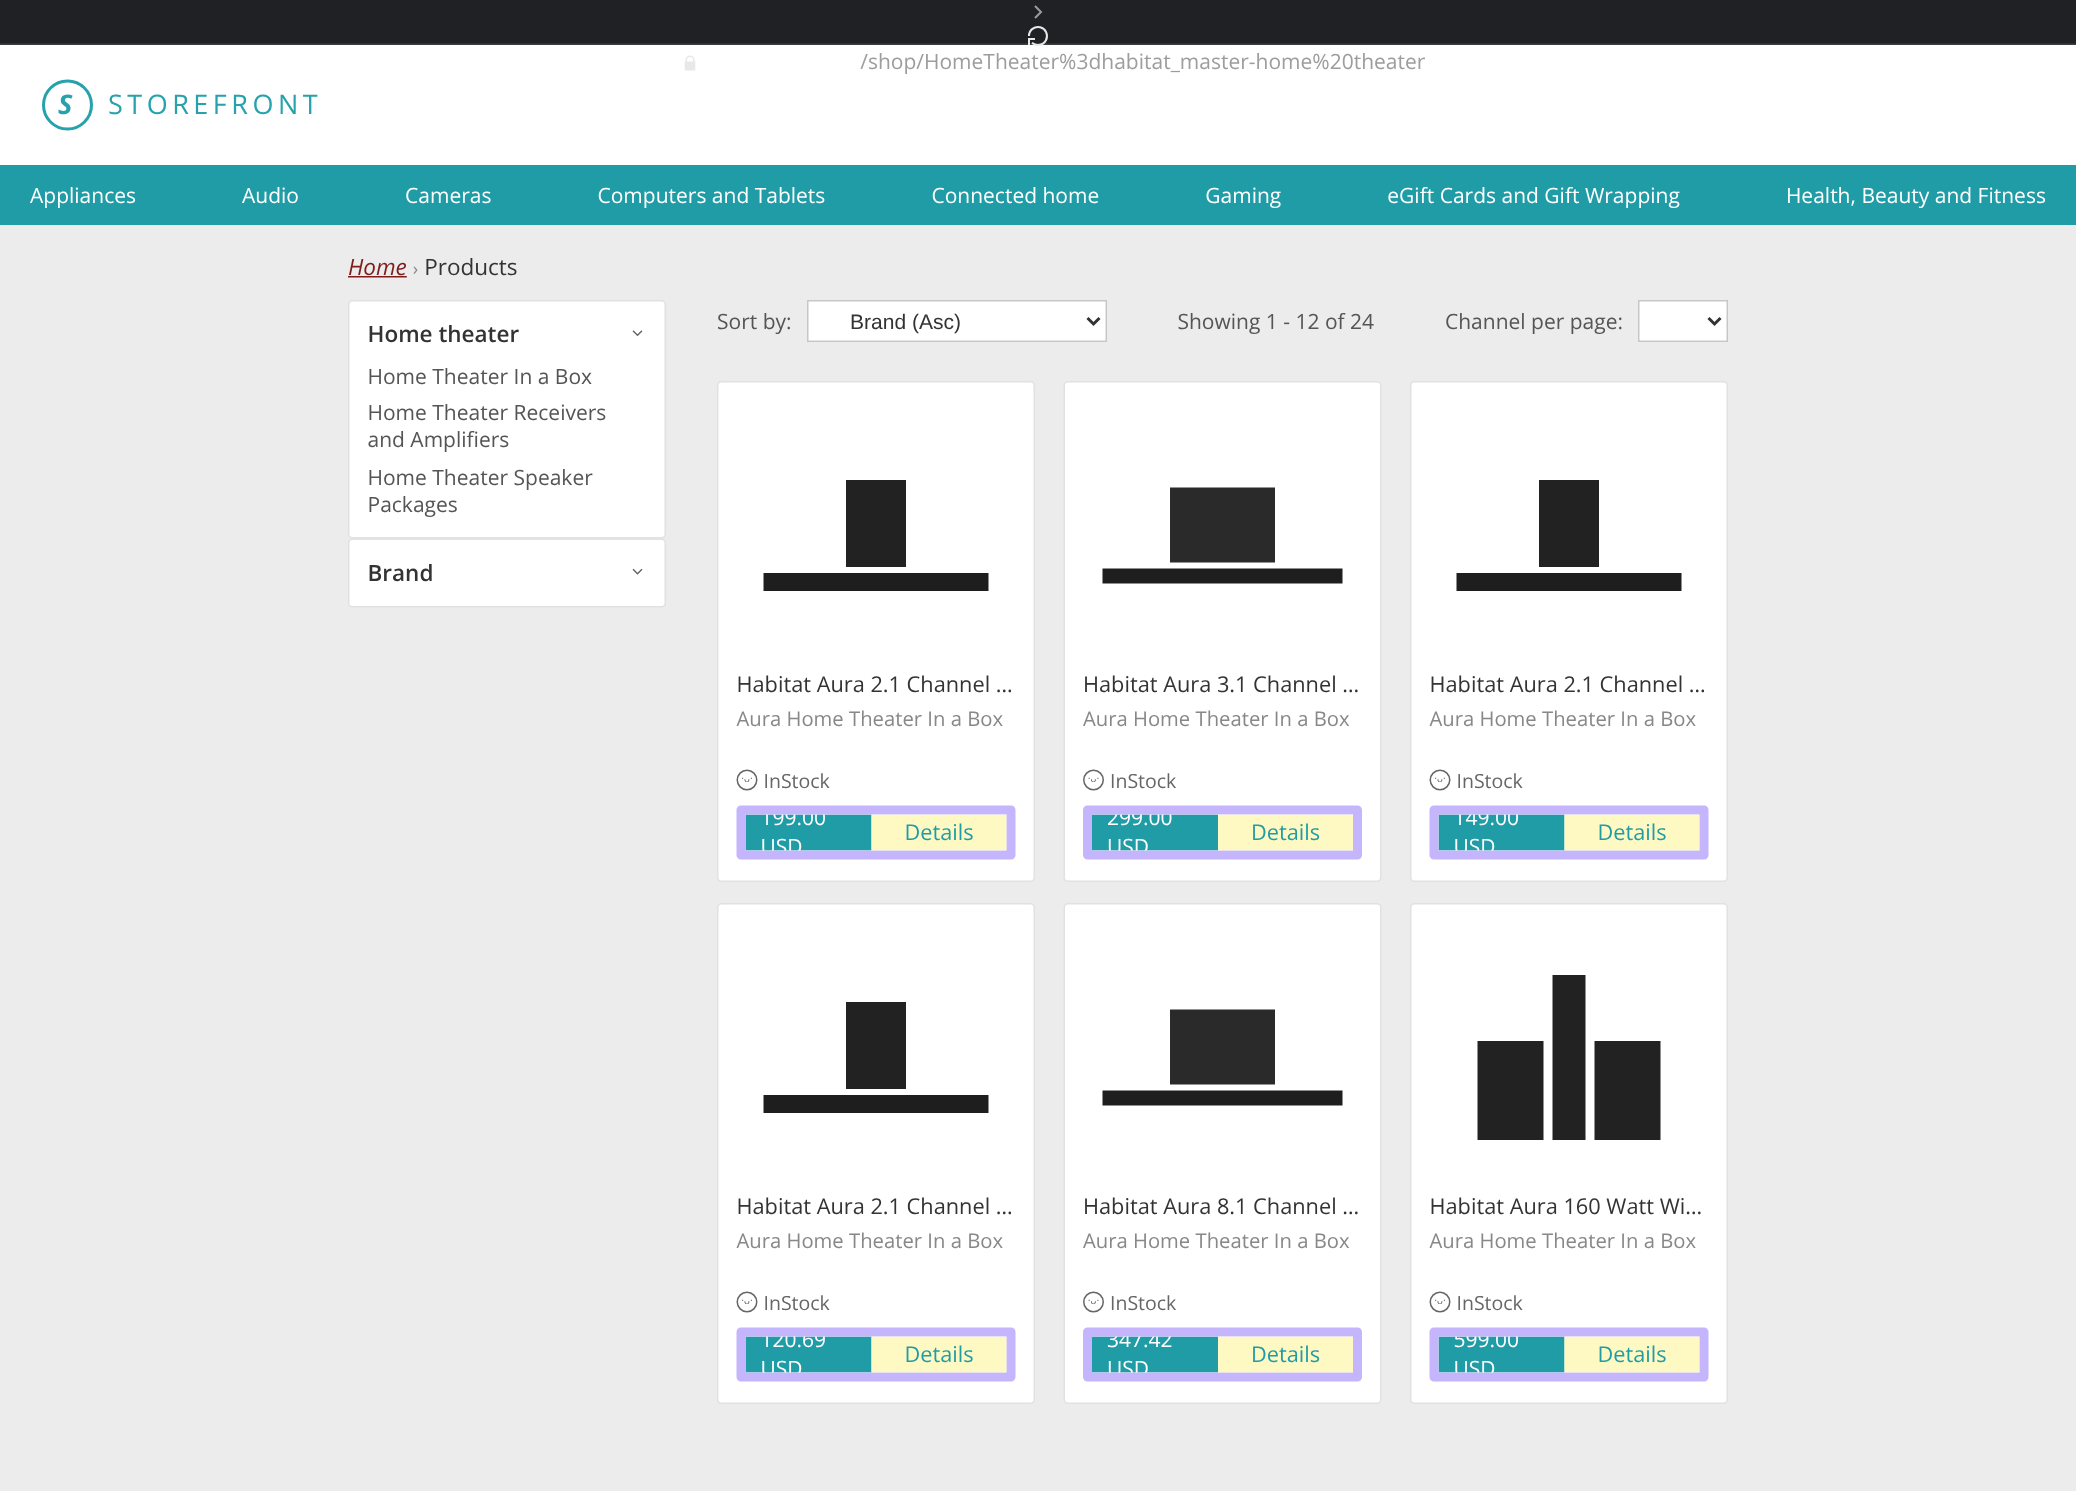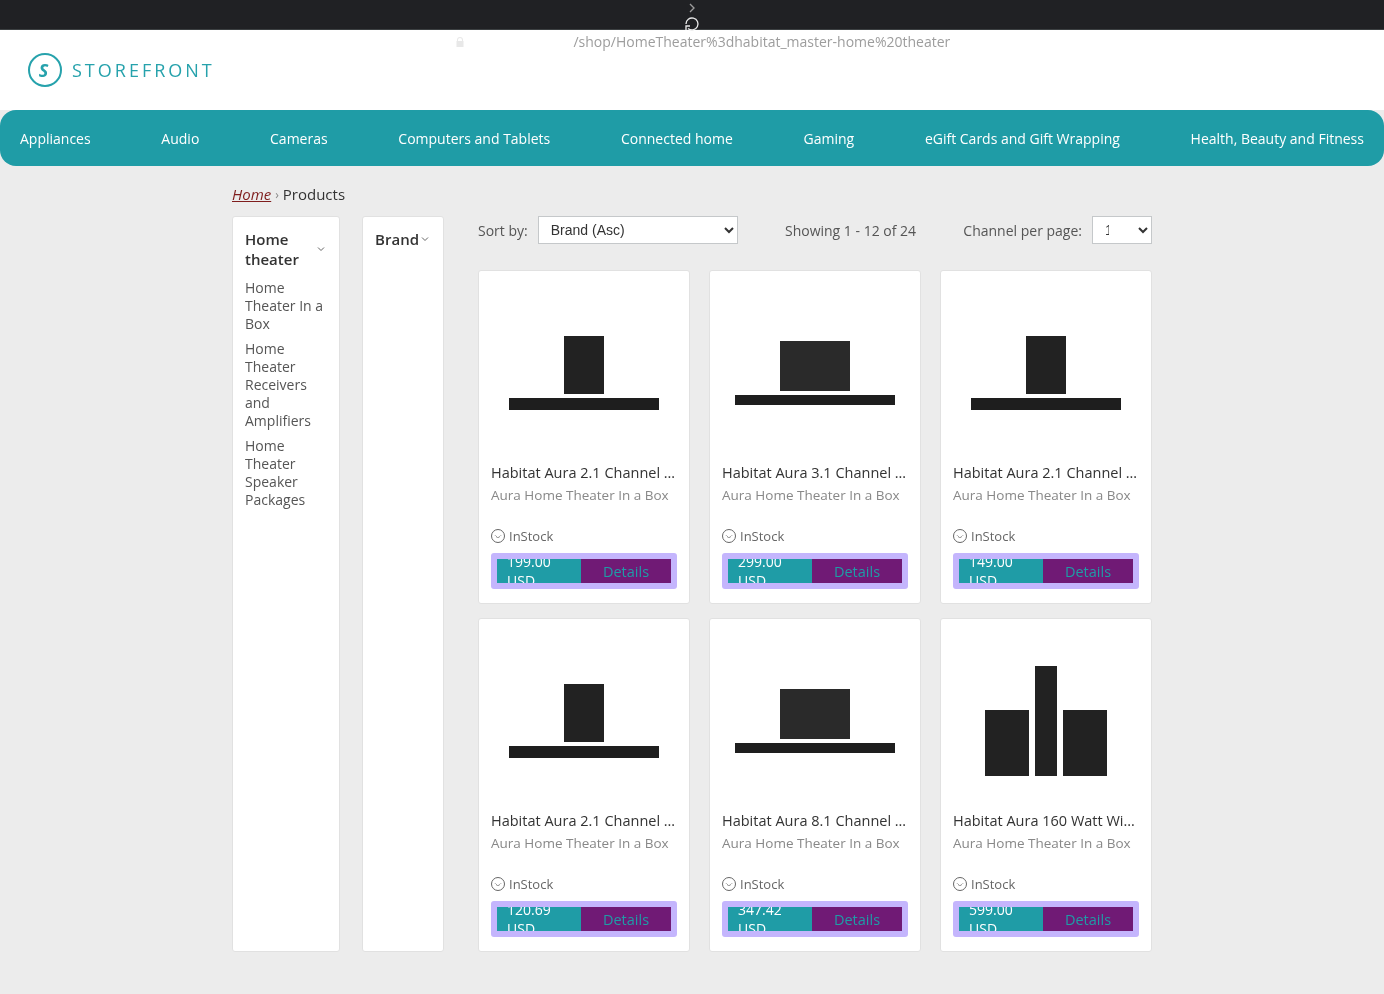--- a/index.html
+++ b/index.html
@@ -57,65 +57,64 @@
   }
   .search-wrap input::placeholder { color: #888; }
   .search-wrap button {
     width: 32px; height: 32px; border: 1px solid #bcbfc2; background: #fff;
     display: flex; align-items: center; justify-content: center; color: #333;
   }
 
   
   .category-nav {
     background: #1f9ca6;
-    height: 56px;
+    height: 40px;
     display: flex;
     align-items: center;
     justify-content: space-between;
     padding: 0 6px;
     color: #fff;
     font-size: 14px;
-    border-radius: 16px;
   }
   .category-nav .item { padding: 0 14px; white-space: nowrap; cursor: pointer; }
 
   
   .main {
     padding: 18px 0 40px 0;
     display: flex;
     justify-content: center;
   }
   .content {
     width: 920px;
   }
 
   .breadcrumb { margin-bottom: 12px; font-size: 15px; display:flex; align-items:center; gap:4px; color:#333; }
   .breadcrumb .chev { color: #888; font-size:12px; }
   .breadcrumb a { color: #7f1d1d; font-style: italic; }
 
   .layout { display: flex; gap: 34px; }
 
   
-  .sidebar { width: 212px; display:flex; gap:22px; }
+  .sidebar { width: 212px; display:flex; flex-direction:column; gap:0; }
   .panel {
     background: #fff; border: 1px solid #e1e1e1; border-radius: 3px; padding: 12px;
   }
   .panel-title { font-weight: 600; color: #333; font-size: 15px; display:flex; justify-content:space-between; align-items:center;}
   .panel-title .chev-icon { color:#666; }
   .panel-list { margin-top: 10px; display:flex; flex-direction:column; gap: 6px; }
   .panel-list a { color: #555; font-size: 14px; text-decoration:none; line-height:1.3; }
 
   
   .results { flex:1; }
   .controls {
     display: flex; align-items: center; font-size: 14px; color:#555;
     margin-bottom: 26px; gap: 10px;
   }
   .controls select {
-    height: 28px; border:1px solid #c5c8ca; padding: 0 26px 0 8px; font-size:14px; color:#333;
+    height: 28px; border:1px solid #c5c8ca; padding: 0 26px 0 24px; font-size:14px; color:#333;
     background:#fff;
   }
   .spacer { flex:1; }
   .prod-grid {
     display: grid;
     grid-template-columns: repeat(3, 212px);
     gap: 14px;
     justify-content: space-between;
   }
   .card {
@@ -128,21 +127,21 @@
   }
   .card-title {
     color:#333; font-size:14.5px; white-space:nowrap; overflow:hidden; text-overflow:ellipsis;
   }
   .card-sub { color:#888; font-size:13.5px; margin-top:4px; }
   .stock { margin-top:auto; text-align:right; color:#666; font-size:13px; display:flex; align-items:center; gap:4px;}
   .stock-icon { display:inline-flex; width:14px; height:14px; border:1.5px solid #666; border-radius:50%; align-items:center; justify-content:center; }
   .stock-icon::after{ content:"·ᴗ·"; font-size:7px; line-height:1; color:#666; transform:translateY(-1px);}
   .card-actions { margin-top:8px; display:flex; border:6px solid #c4b5fd; border-radius:3px; overflow:hidden; height:36px;}
   .price { background:#1f9ca6; color:#fff; font-size:14px; display:flex; align-items:center; padding:0 10px; flex:1;}
-  .details { background:#701a75; color:#1f9ca6; font-size:14.5px; display:flex; align-items:center; justify-content:center; width:90px; cursor:pointer;}
+  .details { background:#fef9c3; color:#1f9ca6; font-size:14.5px; display:flex; align-items:center; justify-content:center; width:90px; cursor:pointer;}
 
   
   .img-soundbar { display:flex; flex-direction:column; align-items:center; gap:4px; }
   .img-box  { background:#222; }
   .img-bar  { background:#1e1e1e; }
 </style>
 </head>
 <body>
 
 <div class="browser-chrome">

